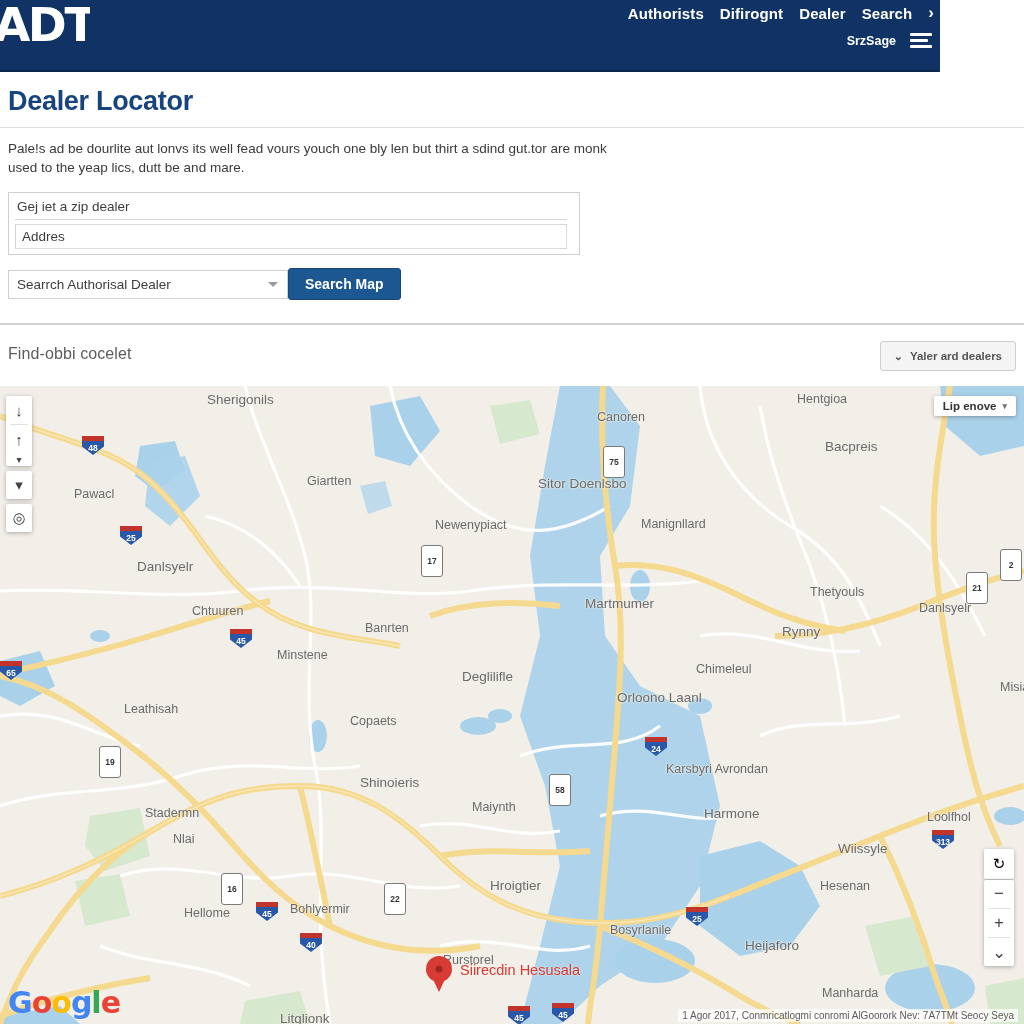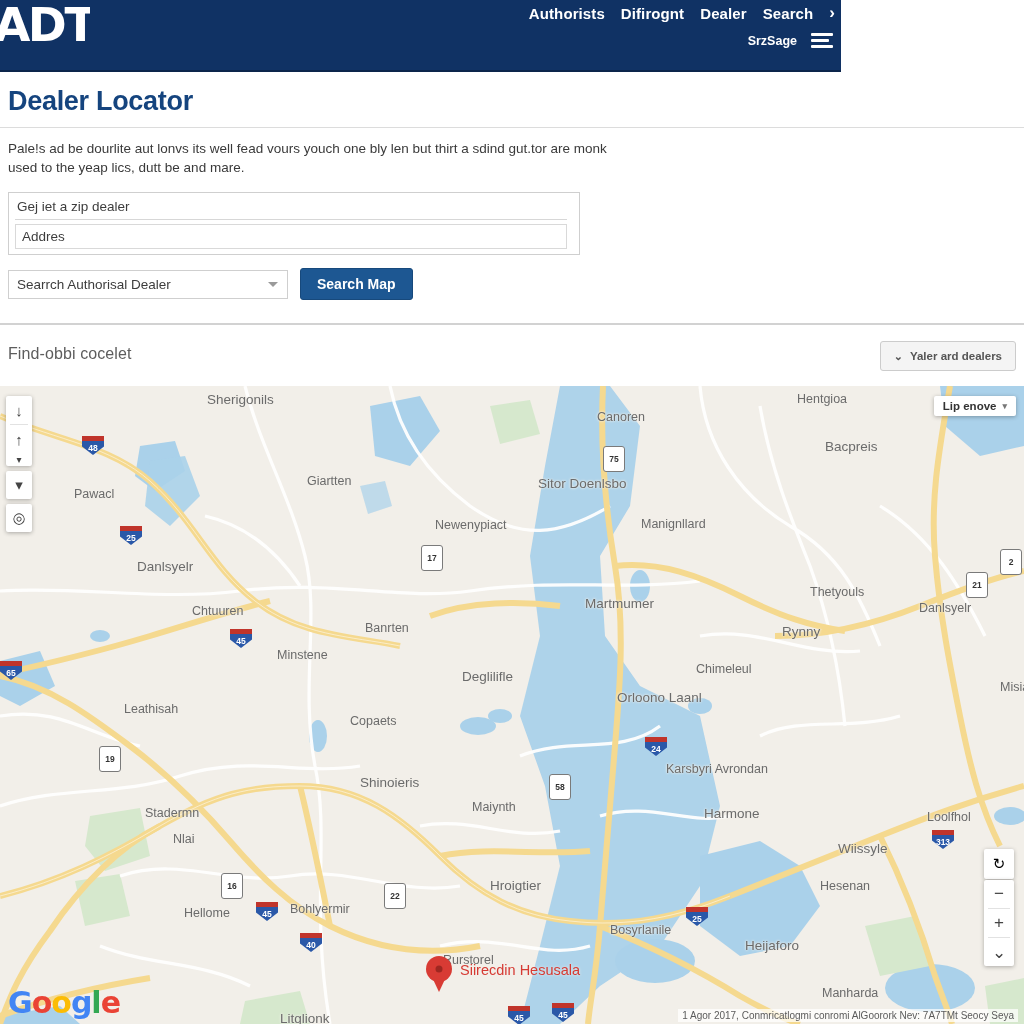--- a/index.html
+++ b/index.html
@@ -7,21 +7,21 @@
     width: 1024px; height: 1024px;
     font-family: "Liberation Sans", sans-serif;
     background: #ffffff;
     overflow: hidden;
   }
   #page { position: relative; width: 1024px; height: 1024px; overflow: hidden; }
 
   
   .site-header {
     position: absolute; top: 0; left: 0;
-    width: 841px; height: 72px;
+    width: 940px; height: 72px;
     background: #103264;
     border-bottom: 2px solid #0c254b;
   }
   .logo {
     position: absolute; left: -6px; top: -4px;
     width: 96px; height: 58px;
     color: #ffffff;
     font-family: "DejaVu Sans", sans-serif;
     font-weight: 900;
     font-size: 47px;
@@ -85,21 +85,21 @@
     padding: 2px 2px 5px 2px;
     border-bottom: 1px solid #d7d7d7;
   }
   .field-inner {
     margin-top: 4px;
     border: 1px solid #d9d9d9;
     background: #fff;
     padding: 4px 6px;
     font-size: 13.5px; color: #3d3d3d;
   }
-  .row-two { display: flex; align-items: center; gap: 12px; margin-top: 13px; }
+  .row-two { display: flex; align-items: center; gap: 0; margin-top: 13px; }
   .select-box {
     position: relative;
     width: 280px; height: 29px;
     border: 1px solid #cfcfcf; background: #fff;
     font-size: 13.5px; color: #3d3d3d;
     display: flex; align-items: center; padding-left: 8px;
   }
   .select-caret {
     position: absolute; right: 9px; top: 11px;
     width: 0; height: 0;
@@ -156,21 +156,21 @@
   .lbl {
     position: absolute;
     font-family: "Liberation Sans", sans-serif;
     font-size: 12.5px; color: #6b6b6b;
     white-space: nowrap;
     text-shadow: 0 0 3px #f2efe9, 0 0 2px #f2efe9;
   }
   .lbl.big { font-size: 13.5px; }
   .shield {
     position: absolute;
-    width: 22px; height: 26px;
+    width: 22px; height: 32px;
     background: #ffffff;
     border: 1px solid #7a7a7a;
     border-radius: 3px;
     font-size: 8.5px; color: #333; font-weight: bold;
     display: flex; align-items: center; justify-content: center;
   }
   .ishield {
     position: absolute;
     width: 22px; height: 19px;
     background: #2a58a8;

